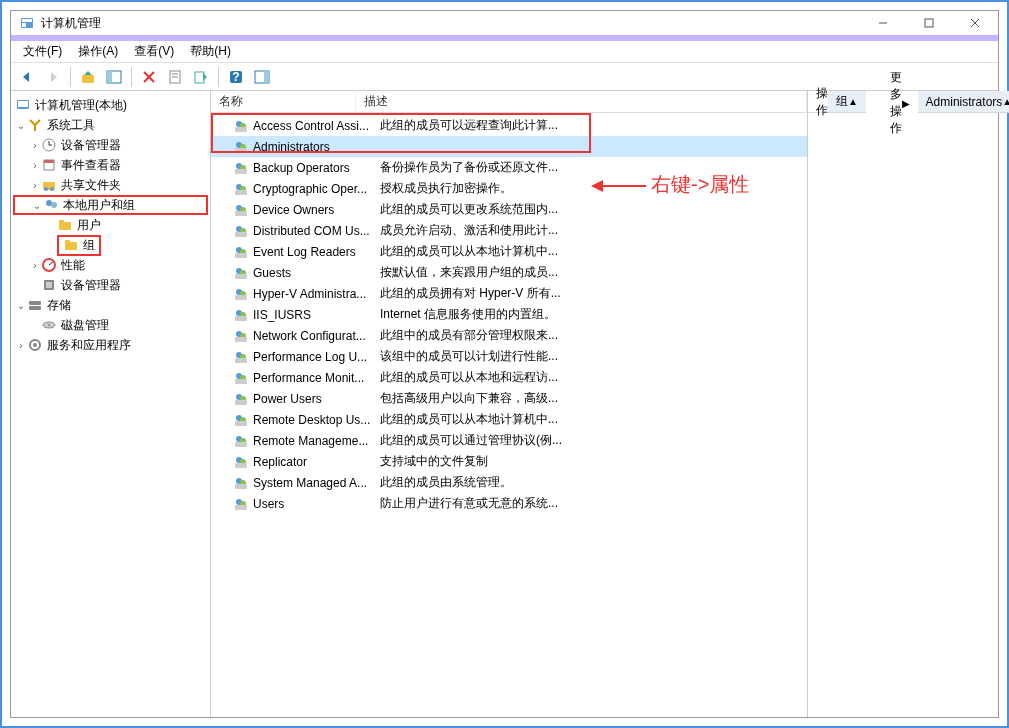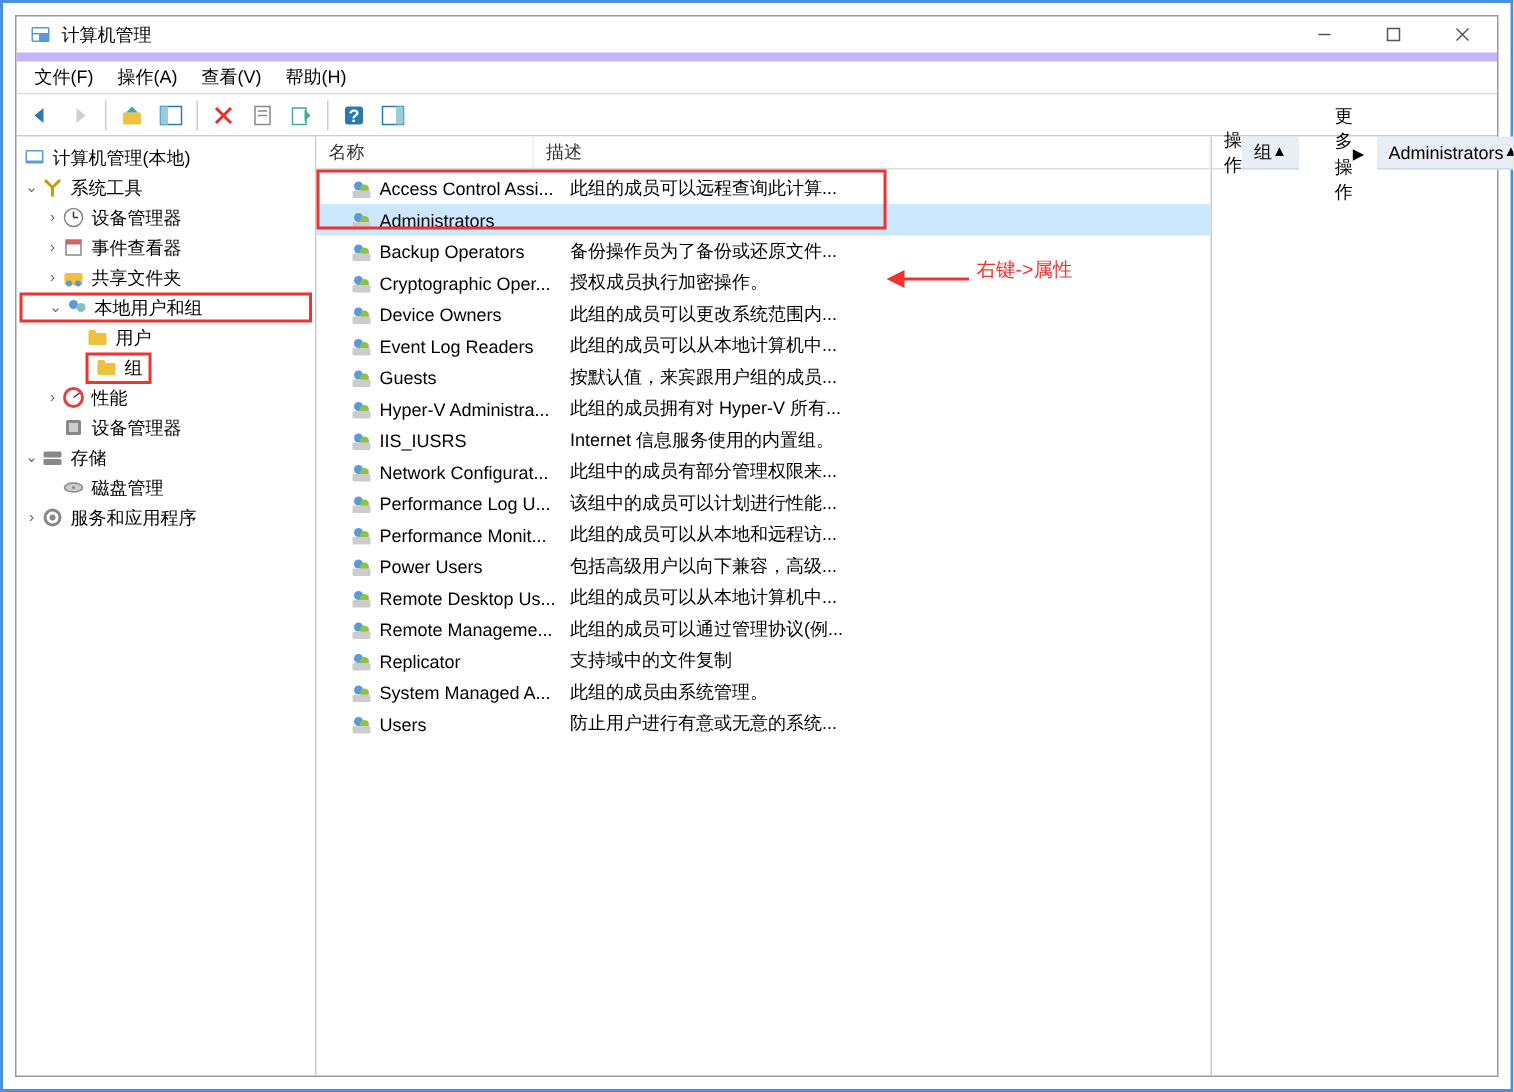--- a/index.html
+++ b/index.html
@@ -41,21 +41,21 @@
   .row-desc { flex: 1; overflow: hidden; text-overflow: ellipsis; white-space: nowrap; color: #000; padding-left: 4px; }
   .row.selected .row-name { }
   .highlight-row { position: absolute; border: 2px solid #e33; left: 0; top: 22px; width: 380px; height: 40px; pointer-events: none; }
   .actions-pane { width: 190px; display: flex; flex-direction: row; }
   .ap-header { height: 22px; background: #fff; border-bottom: 1px solid #ddd; display: flex; align-items: center; padding-left: 8px; font-weight: normal; }
   .ap-section { background: #e8eef5; height: 22px; display: flex; align-items: center; justify-content: space-between; padding: 0 8px; border-bottom: 1px solid #d0d8e0; }
   .ap-section .caret { font-size: 10px; }
   .ap-link { height: 24px; display: flex; align-items: center; justify-content: space-between; padding: 0 8px 0 24px; cursor: pointer; }
   .ap-link .arrow { font-size: 10px; }
   .annot-arrow { position: absolute; left: 580px; top: 165px; color: #e33; font-size: 24px; pointer-events:none; }
-  .annot-text { position: absolute; left: 640px; top: 160px; color: #e33; font-size: 13px; pointer-events:none; }
+  .annot-text { position: absolute; left: 640px; top: 160px; color: #e33; font-size: 20px; pointer-events:none; }
   svg { display: block; }
 </style>
 </head>
 <body>
 
 <div class="outer-border">
 <div class="window">
 
   <div class="titlebar">
     <div class="titlebar-left">
@@ -352,20 +352,31 @@
               <span class="row-desc">此组的成员可以更改系统范围内...</span>
             </div>
             <div class="row">
               <span class="row-icon">
                 <svg width="16" height="16">
                   <circle cx="6" cy="6" r="3" fill="#5b9bd5"></circle>
                   <circle cx="10" cy="8" r="3" fill="#8bc34a"></circle>
                   <rect x="2" y="9" width="12" height="5" fill="#ccc" rx="1"></rect>
                 </svg>
               </span>
+              <span class="row-name">Distributed COM Us...</span>
+              <span class="row-desc">成员允许启动、激活和使用此计...</span>
+            </div>
+            <div class="row">
+              <span class="row-icon">
+                <svg width="16" height="16">
+                  <circle cx="6" cy="6" r="3" fill="#5b9bd5"></circle>
+                  <circle cx="10" cy="8" r="3" fill="#8bc34a"></circle>
+                  <rect x="2" y="9" width="12" height="5" fill="#ccc" rx="1"></rect>
+                </svg>
+              </span>
               <span class="row-name">Event Log Readers</span>
               <span class="row-desc">此组的成员可以从本地计算机中...</span>
             </div>
             <div class="row">
               <span class="row-icon">
                 <svg width="16" height="16">
                   <circle cx="6" cy="6" r="3" fill="#5b9bd5"></circle>
                   <circle cx="10" cy="8" r="3" fill="#8bc34a"></circle>
                   <rect x="2" y="9" width="12" height="5" fill="#ccc" rx="1"></rect>
                 </svg>

